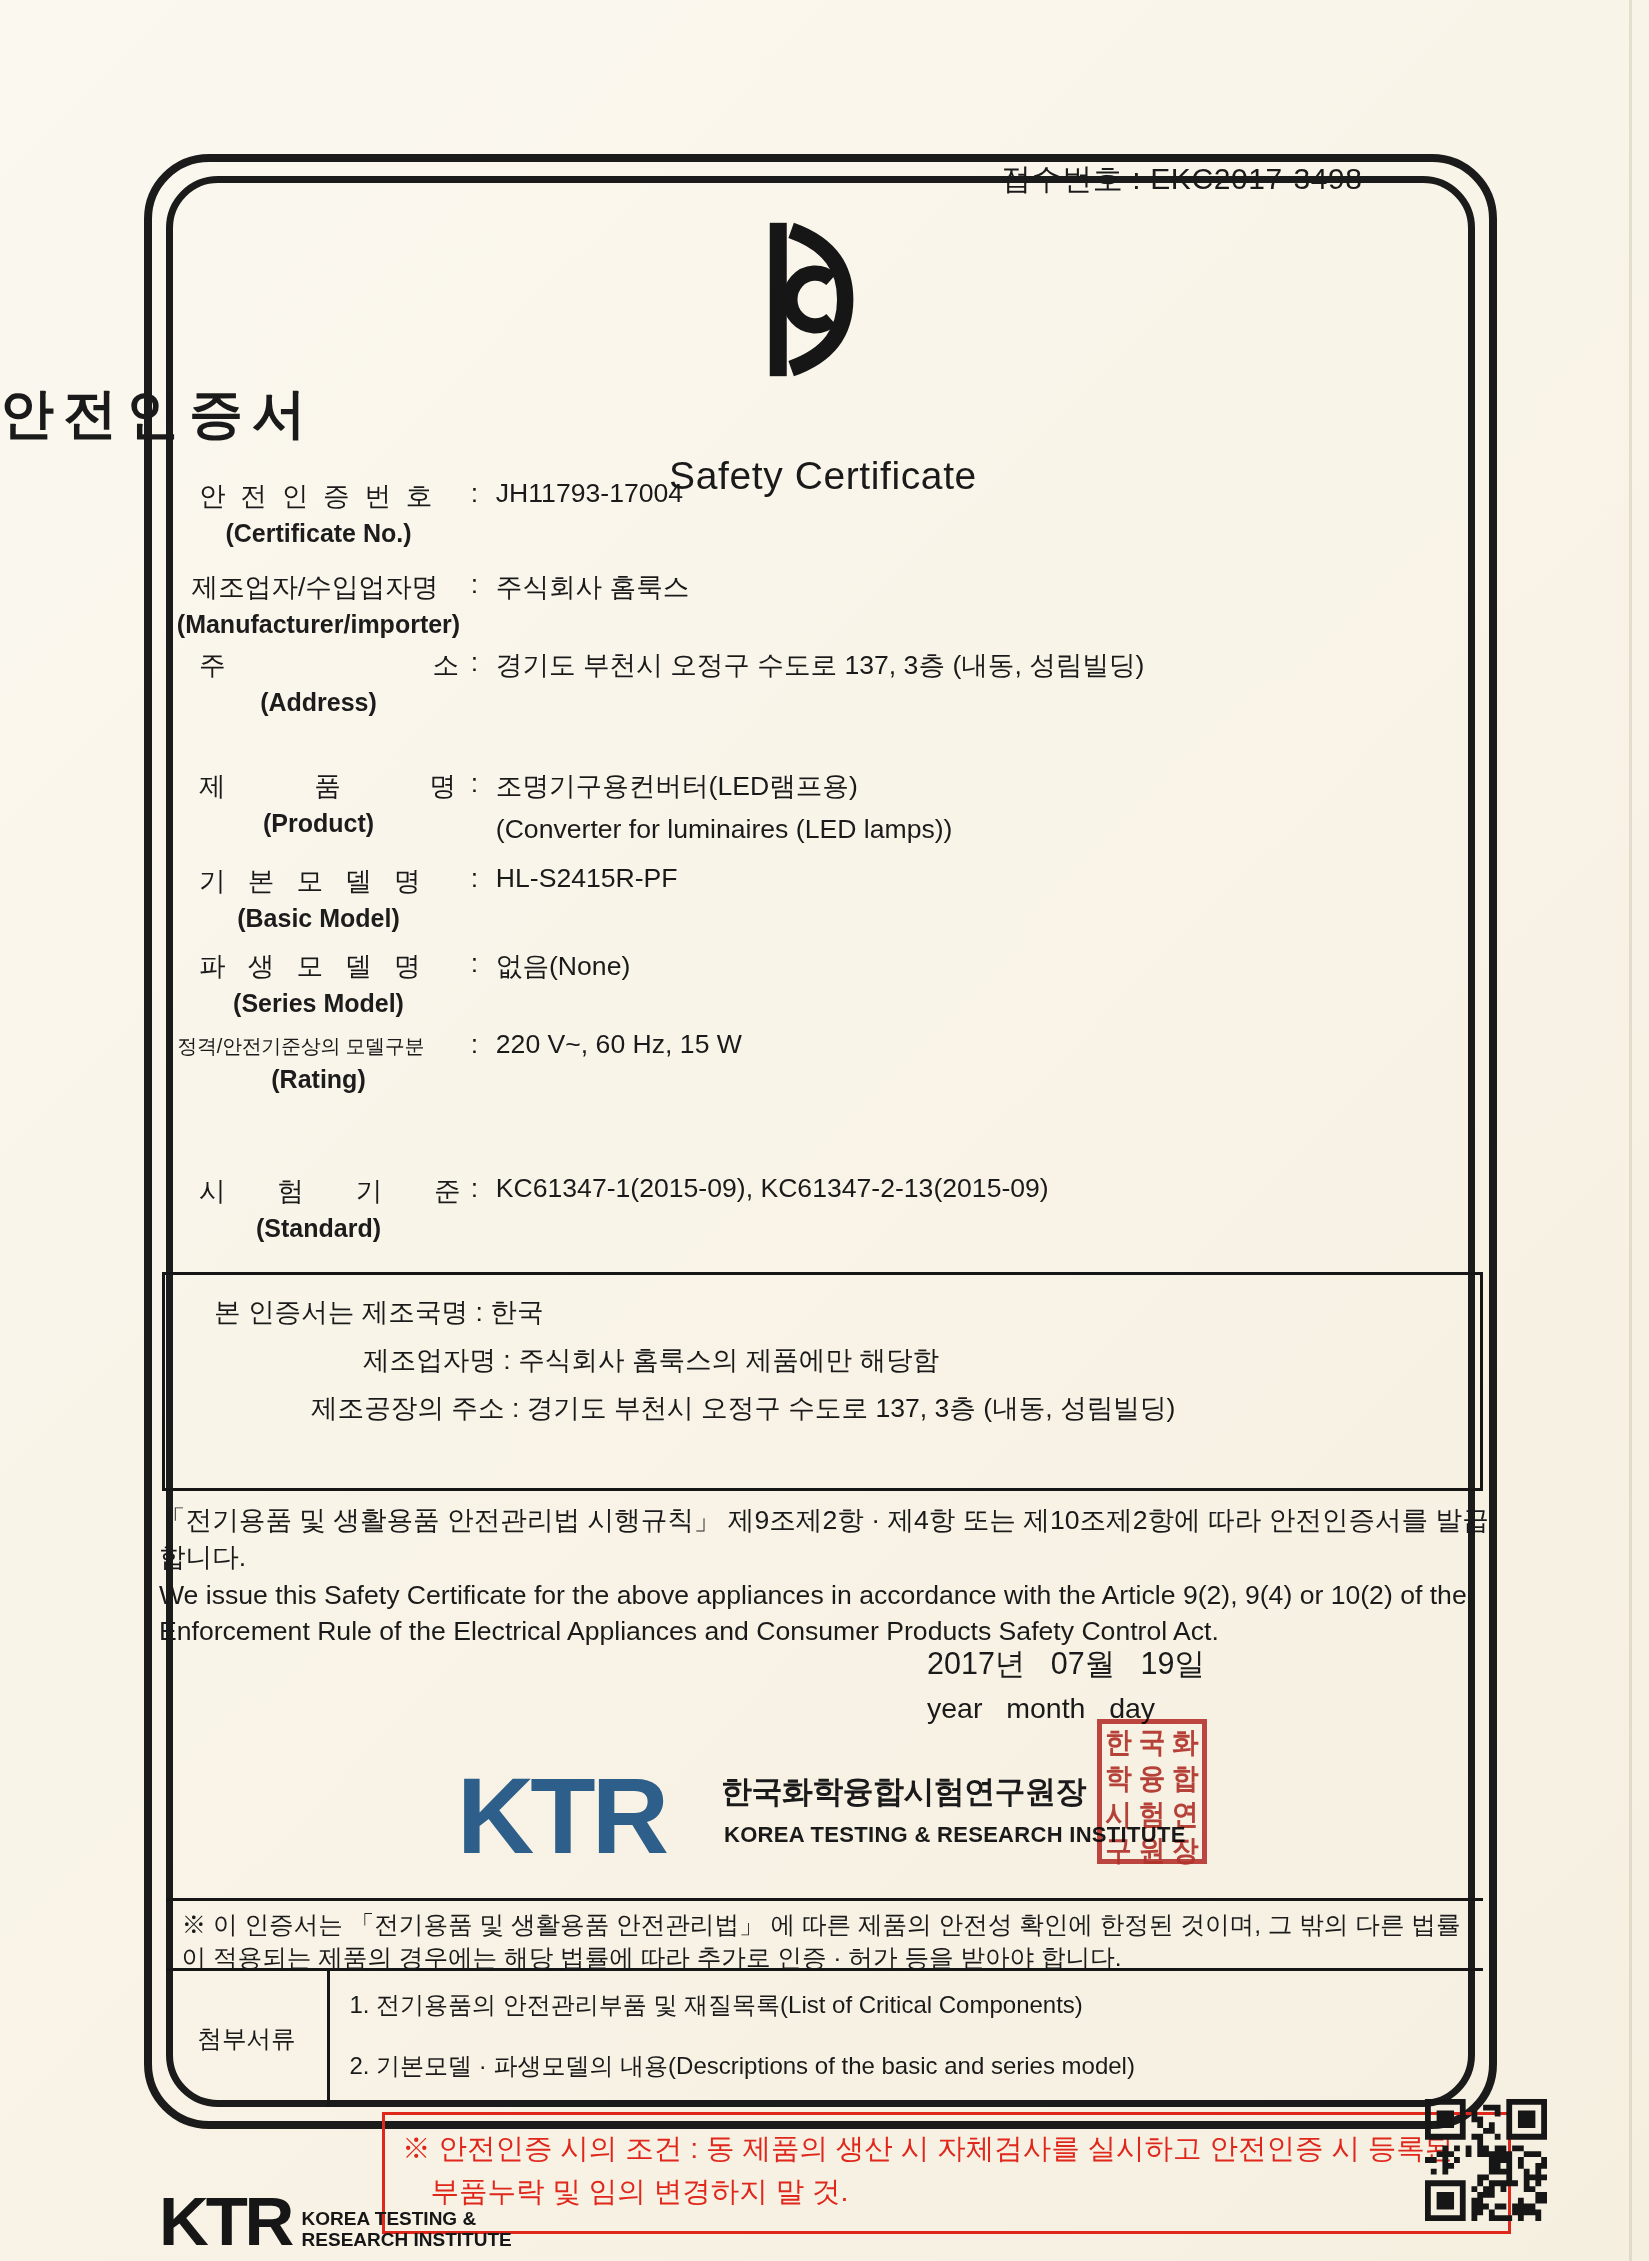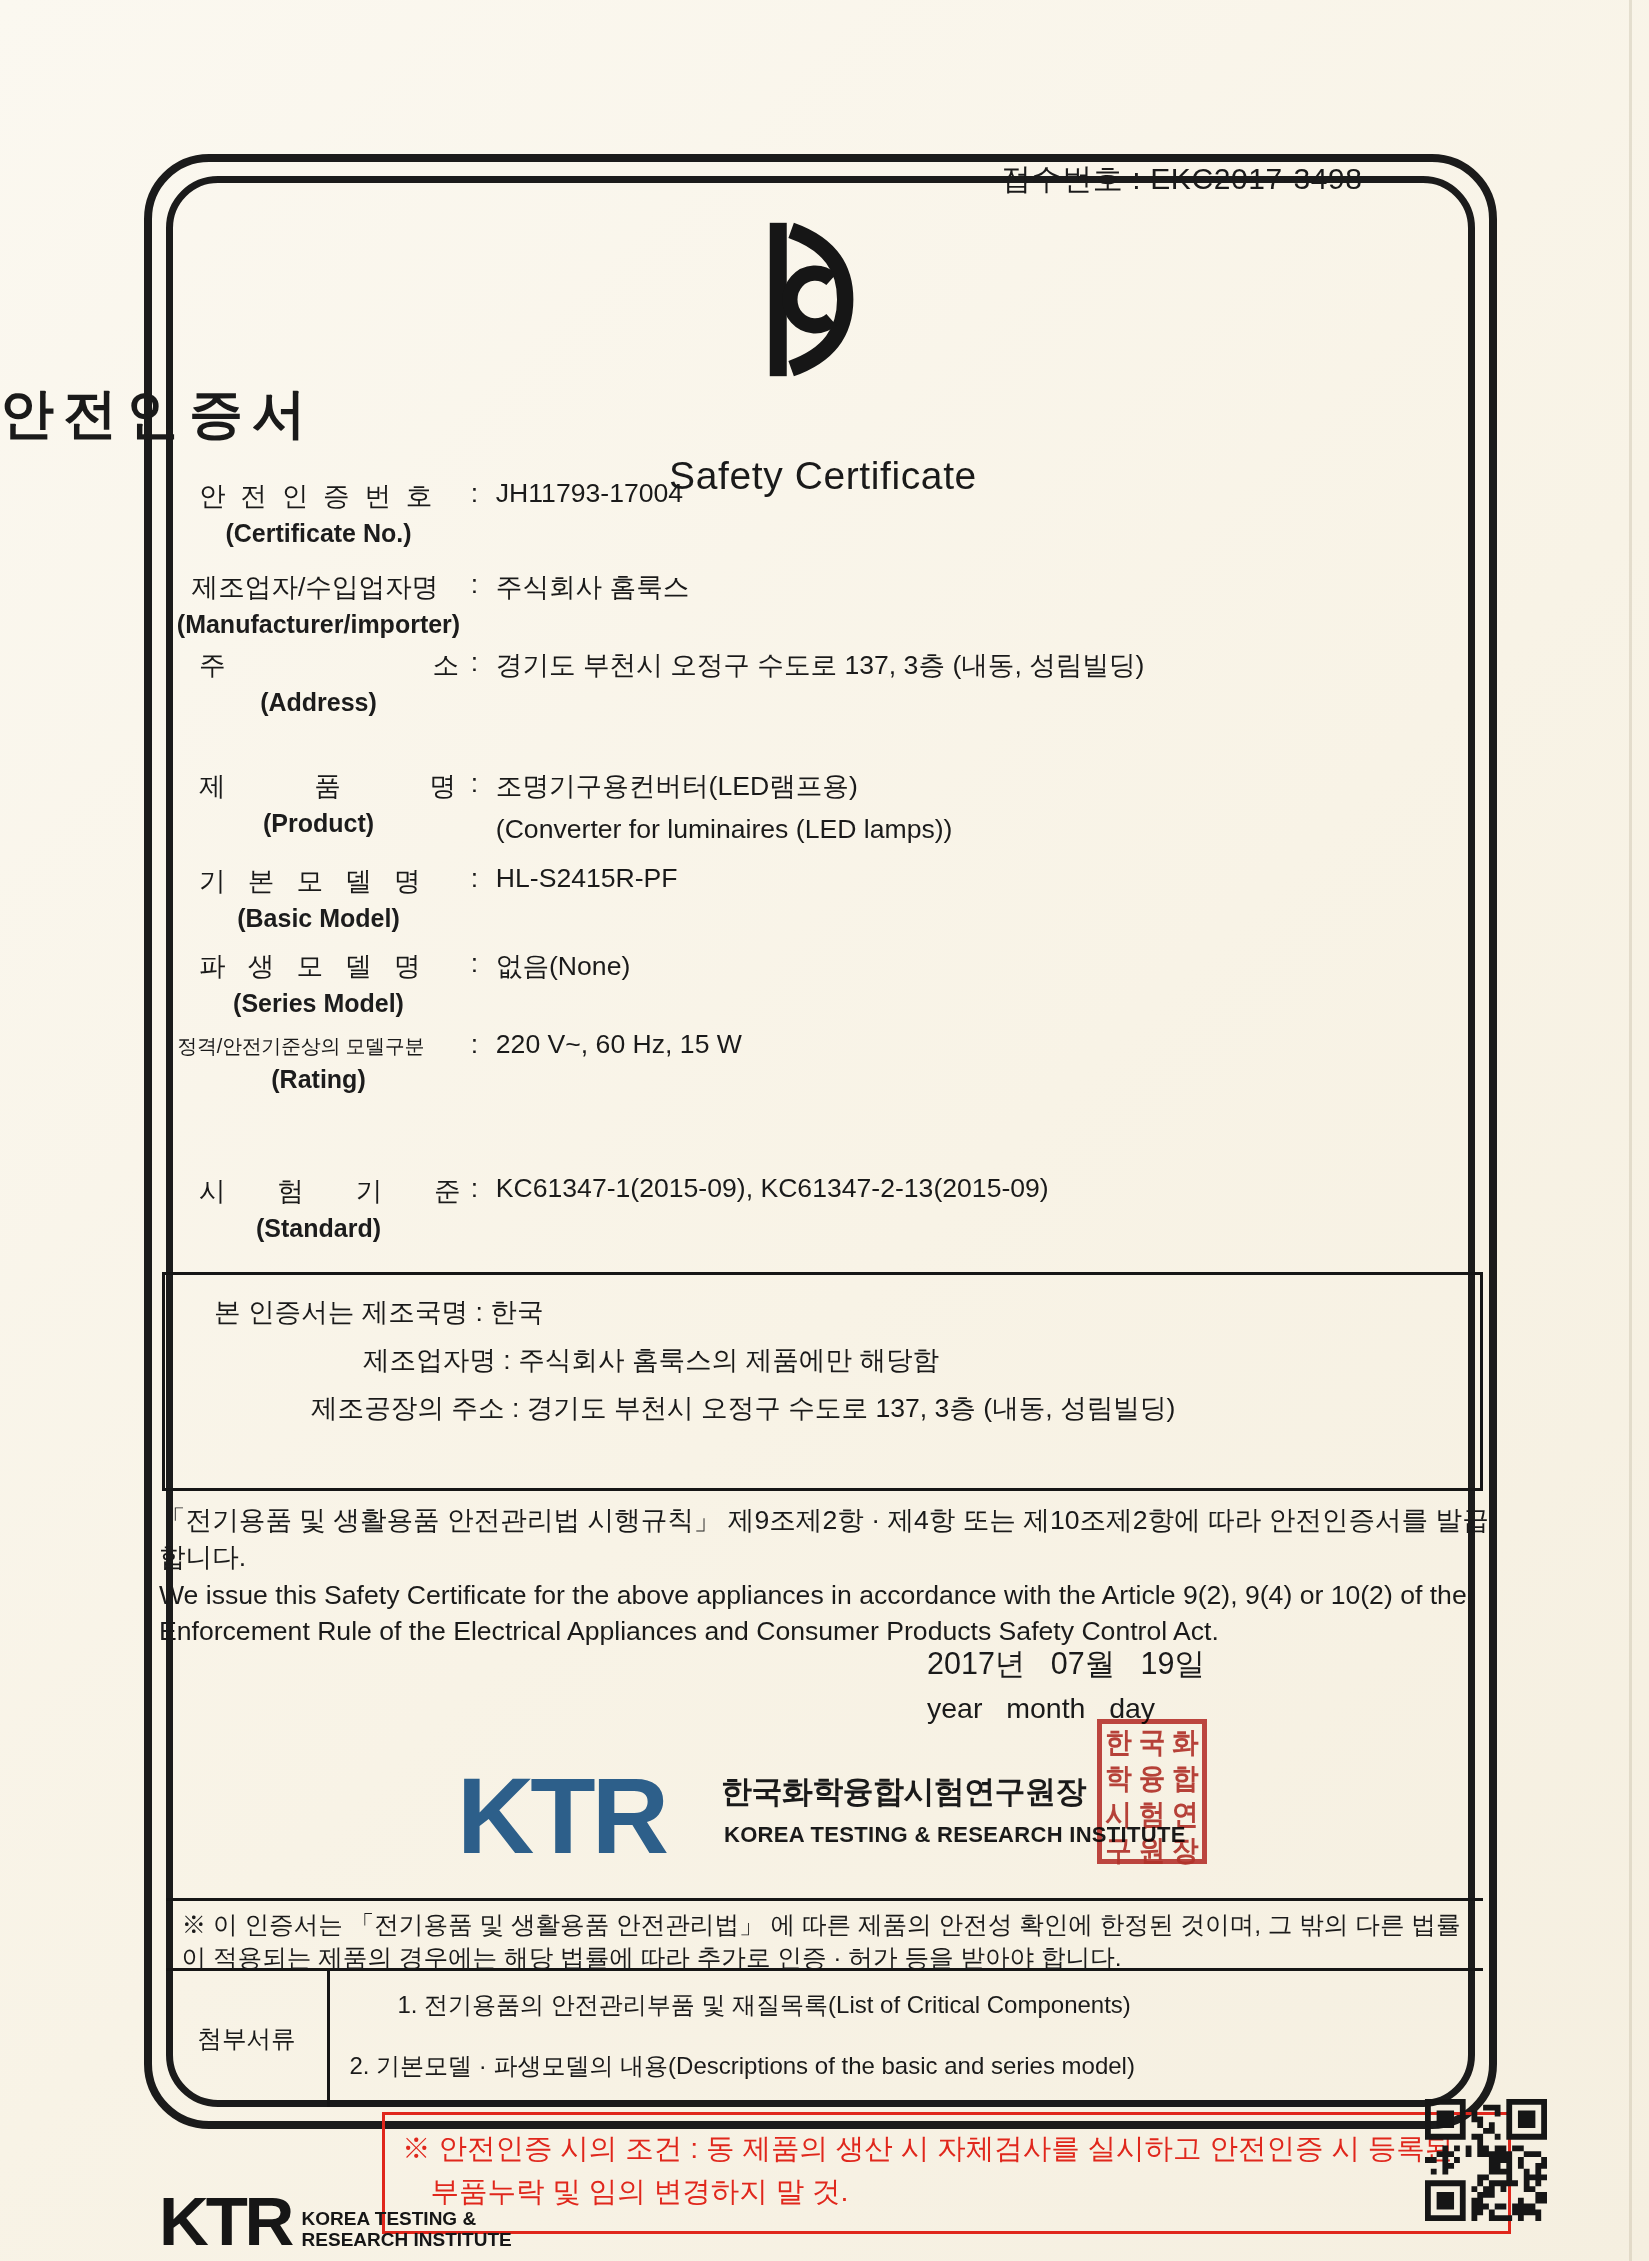--- a/index.html
+++ b/index.html
@@ -51,21 +51,21 @@
   .seal span{display:flex; align-items:center; justify-content:center;
     font-size:26.6px; font-weight:bold; color:#b7352f; transform:scaleY(1.08); opacity:.92;}
   
   .note{position:absolute; left:166px; top:1898px; width:1317px; height:73px;
     border-top:3.2px solid #161616; border-bottom:3.2px solid #161616; box-sizing:border-box;
     padding:8.4px 15.6px 0 15.6px; font-size:24.6px; line-height:1.32;}
   .attach{position:absolute; left:166px; top:1970px; width:1317px; height:137px; display:flex;}
   .attach-left{flex:0 0 161px; border-right:3.2px solid #161616; display:flex;
     align-items:center; justify-content:center; font-size:24.6px;}
   .attach-right{flex:1; padding-left:19.4px; font-size:24px;}
-  .attach-right .it1{margin-top:19.4px;margin-left:48px;}
+  .attach-right .it1{margin-top:19.4px;}
   .attach-right .it2{margin-top:28.5px;}
   
   .warn{position:absolute; left:336px; top:2112px; width:1129px; height:122px;
     border:3.9px solid #e0271c; box-sizing:border-box; color:#e0271c;
     font-size:28.5px; line-height:1.52; padding:11.7px 17px; font-weight:500;margin-left:46px;}
   .warn .w2{padding-left:28.5px;}
   .qr{position:absolute; left:1425px; top:2099px; width:122px; height:122px;}
   .footer{position:absolute; left:159px; top:2192px; display:flex; gap:10.4px; color:#161616;}
   .footer-ktr{font-size:69px; font-weight:bold; letter-spacing:-3.2px; line-height:0.86;}
   .footer-en{margin-top:17px; font-size:19px; font-weight:bold; line-height:1.1; letter-spacing:0;}

